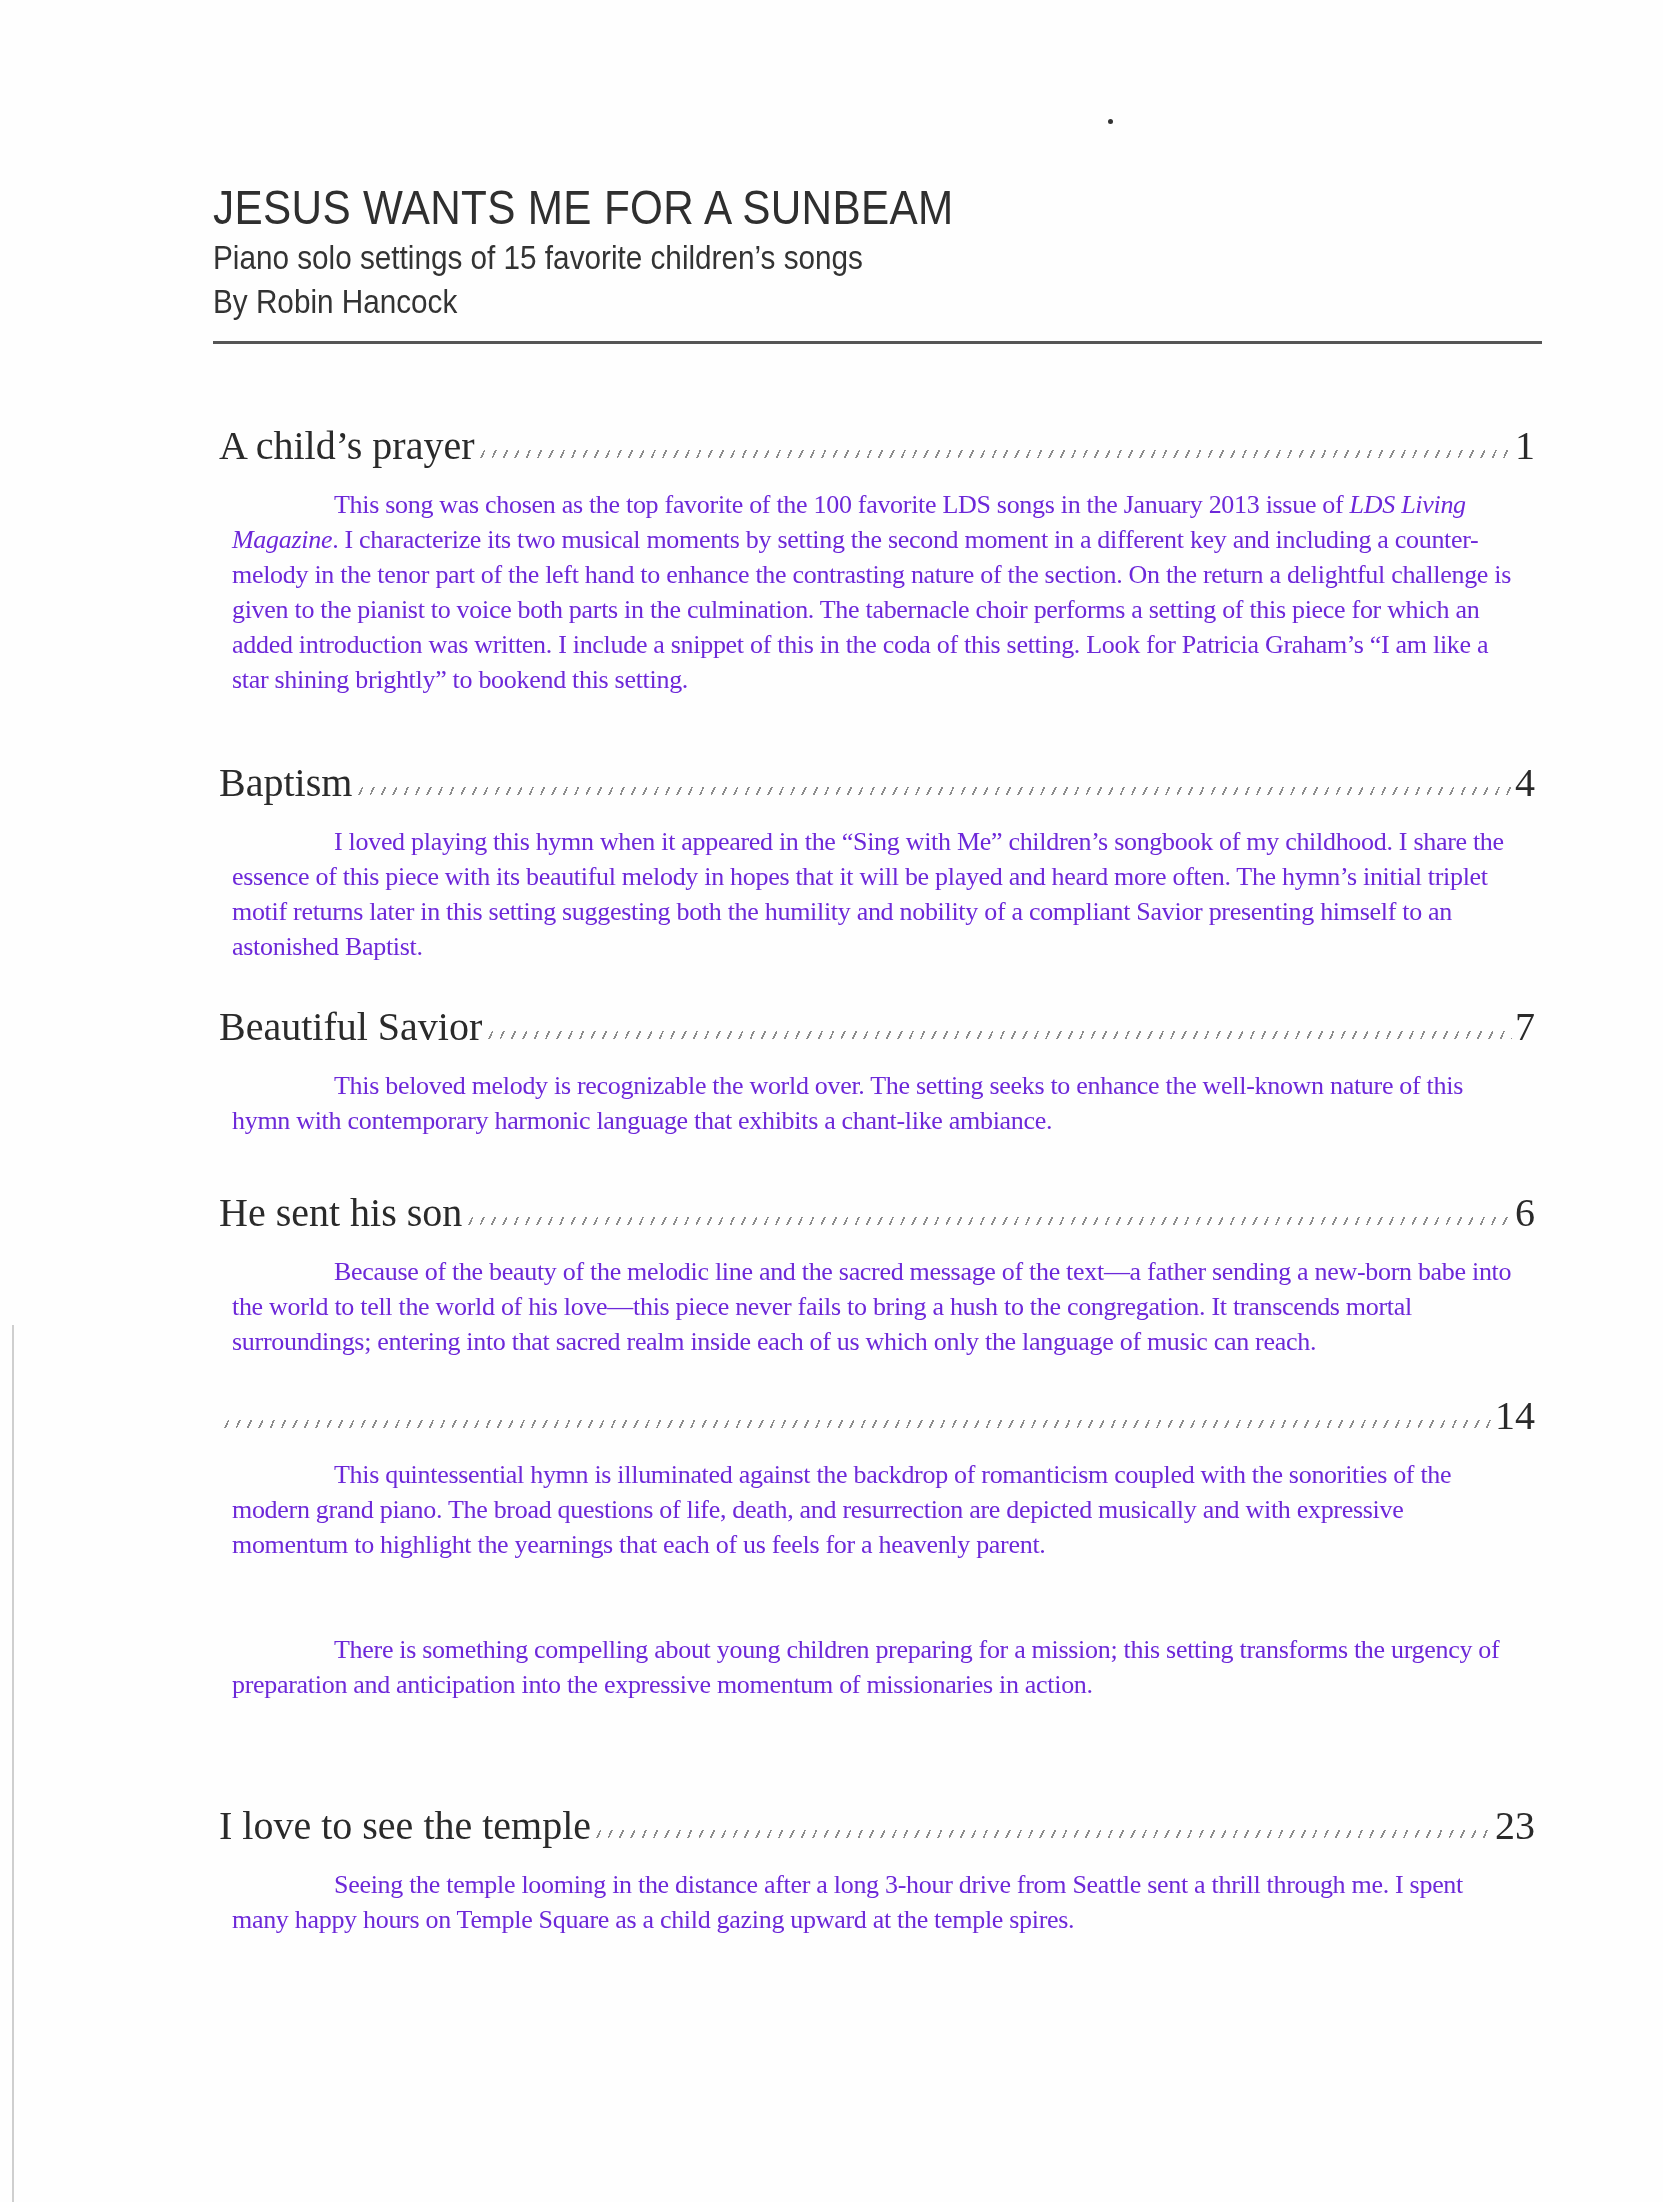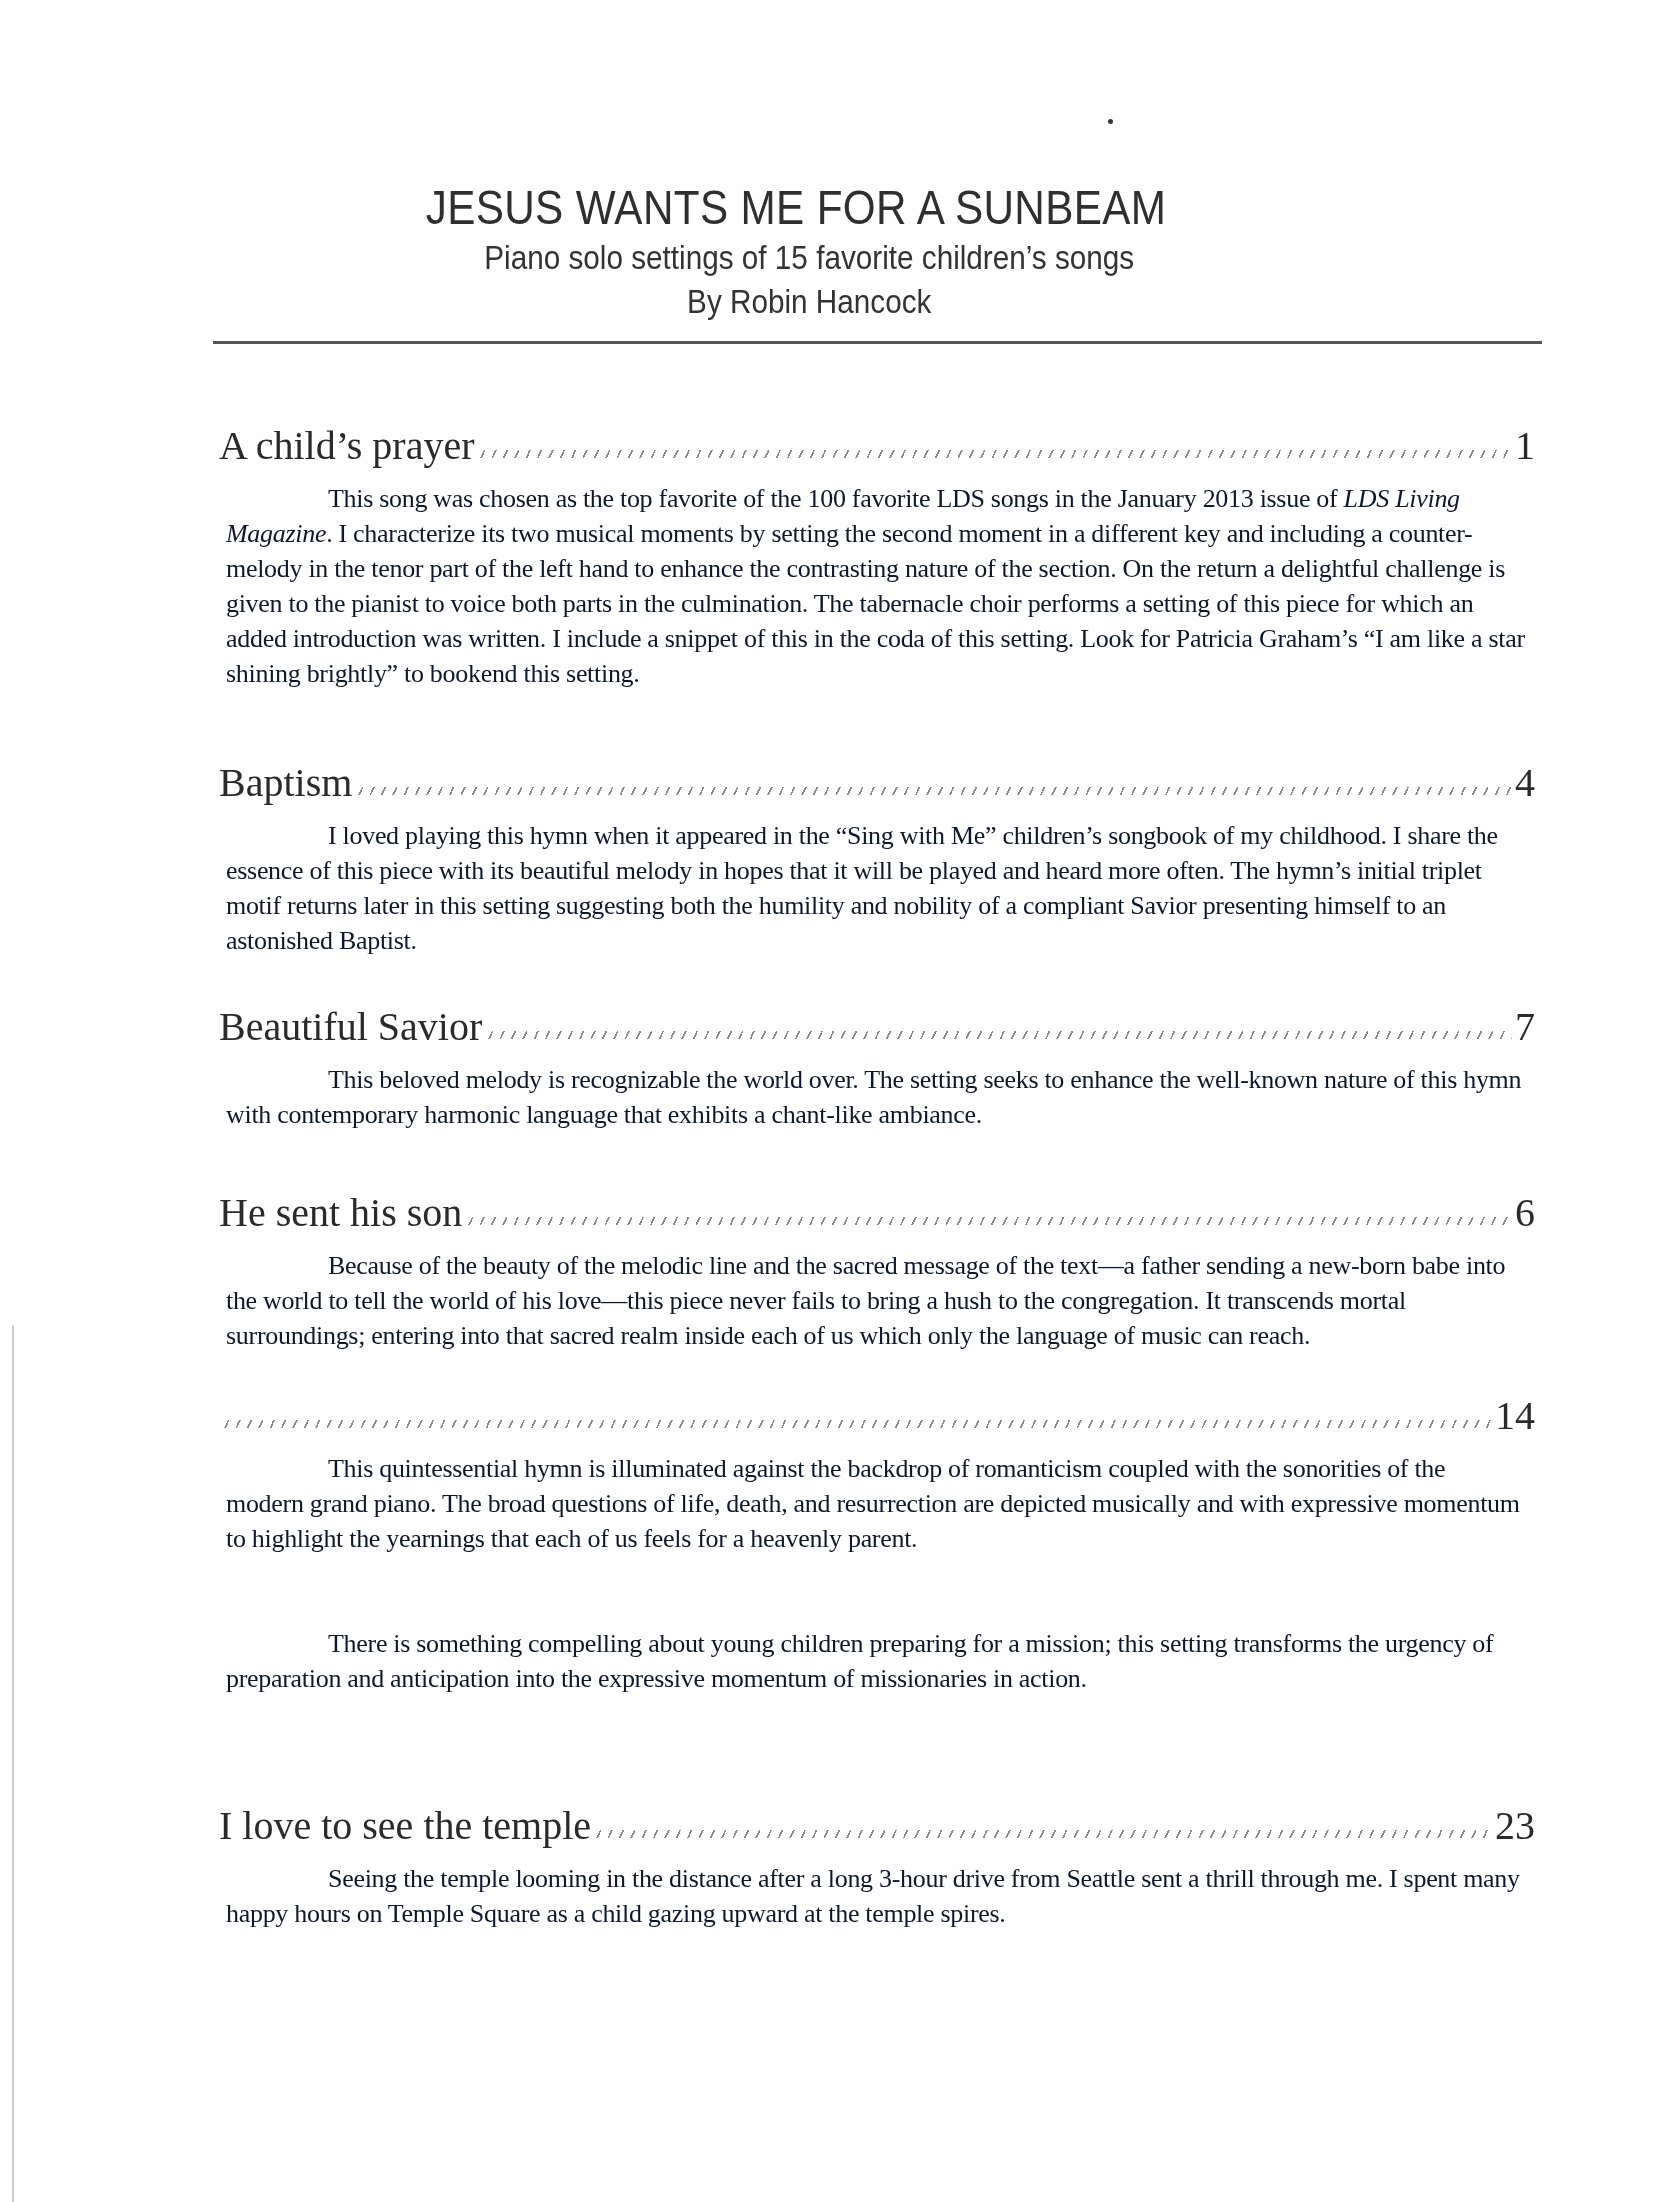--- a/index.html
+++ b/index.html
@@ -1,31 +1,31 @@
 <!DOCTYPE html>
 <html style="font-size:13.8px"><head>
 <meta charset="utf-8">
 <style>
   html, body { margin: 0; padding: 0; background: #ffffff; }
   body { width: 1664px; height: 2203px; position: relative; overflow: hidden; font-family: "Liberation Serif", serif; color: #2a2a2a; }
   .page { position: absolute; left: 0; top: 0; width: 1664px; height: 2203px; background: #fefefe; }
   .left-edge { position: absolute; left: 12px; top: 1325px; width: 1.7px; height: 878px; background: #cfcfcf; }
   .dot { position: absolute; left: 1108px; top: 119px; width: 5.2px; height: 5.2px; border-radius: 50%; background: #333; }
-  .header { position: absolute; left: 213px; top: 179px; width: 1325px; text-align: center; }
+  .header { position: absolute; left: 213px; top: 179px; width: 1325px; }
   .title { font-family: "Liberation Sans", sans-serif; font-size: 48px; letter-spacing: 0.4px; color: #2f2f2f; line-height: 57px; transform: scaleX(0.88); transform-origin: left; white-space: nowrap; }
   .subtitle { font-family: "Liberation Sans", sans-serif; font-size: 33px; color: #333; line-height: 43px; transform: scaleX(0.9); transform-origin: left; white-space: nowrap; }
   .author { font-family: "Liberation Sans", sans-serif; font-size: 33px; color: #333; line-height: 46px; transform: scaleX(0.9); transform-origin: left; white-space: nowrap; }
   .rule { position: absolute; left: 213px; top: 341px; width: 1329px; height: 2.6px; background: #555; }
   .entry { position: absolute; left: 219px; width: 1316px; }
   .entry-head { display: flex; align-items: baseline; height: 52px; text-align: center; }
   .entry-title { font-size: 40px; color: #2a2a2a; white-space: nowrap; transform-origin: left; }
   .leader { flex: 1; margin: 0 3.4px; height: 8.6px; align-self: center; margin-top: 12px;
     background-image: repeating-linear-gradient(115deg, transparent 0 5.2px, #777 5.2px 6.9px, transparent 6.9px 10.3px); opacity: 0.85; }
   .entry-page { font-size: 40px; color: #2a2a2a; white-space: nowrap; }
-  .entry-desc { font-size: 26px; line-height: 35px; color: #0f172a; text-indent: 102px; margin: 7px; letter-spacing: -0.3px; }
+  .entry-desc { font-size: 26px; line-height: 35px; color: #6d28d9; text-indent: 102px; margin: 13px; letter-spacing: -0.3px; }
   .entry-desc i { font-style: italic; }
 </style>
 </head>
 <body>
 
 <div class="page">
   <div class="dot"></div>
   <div class="left-edge"></div>
 
   <div class="header">

